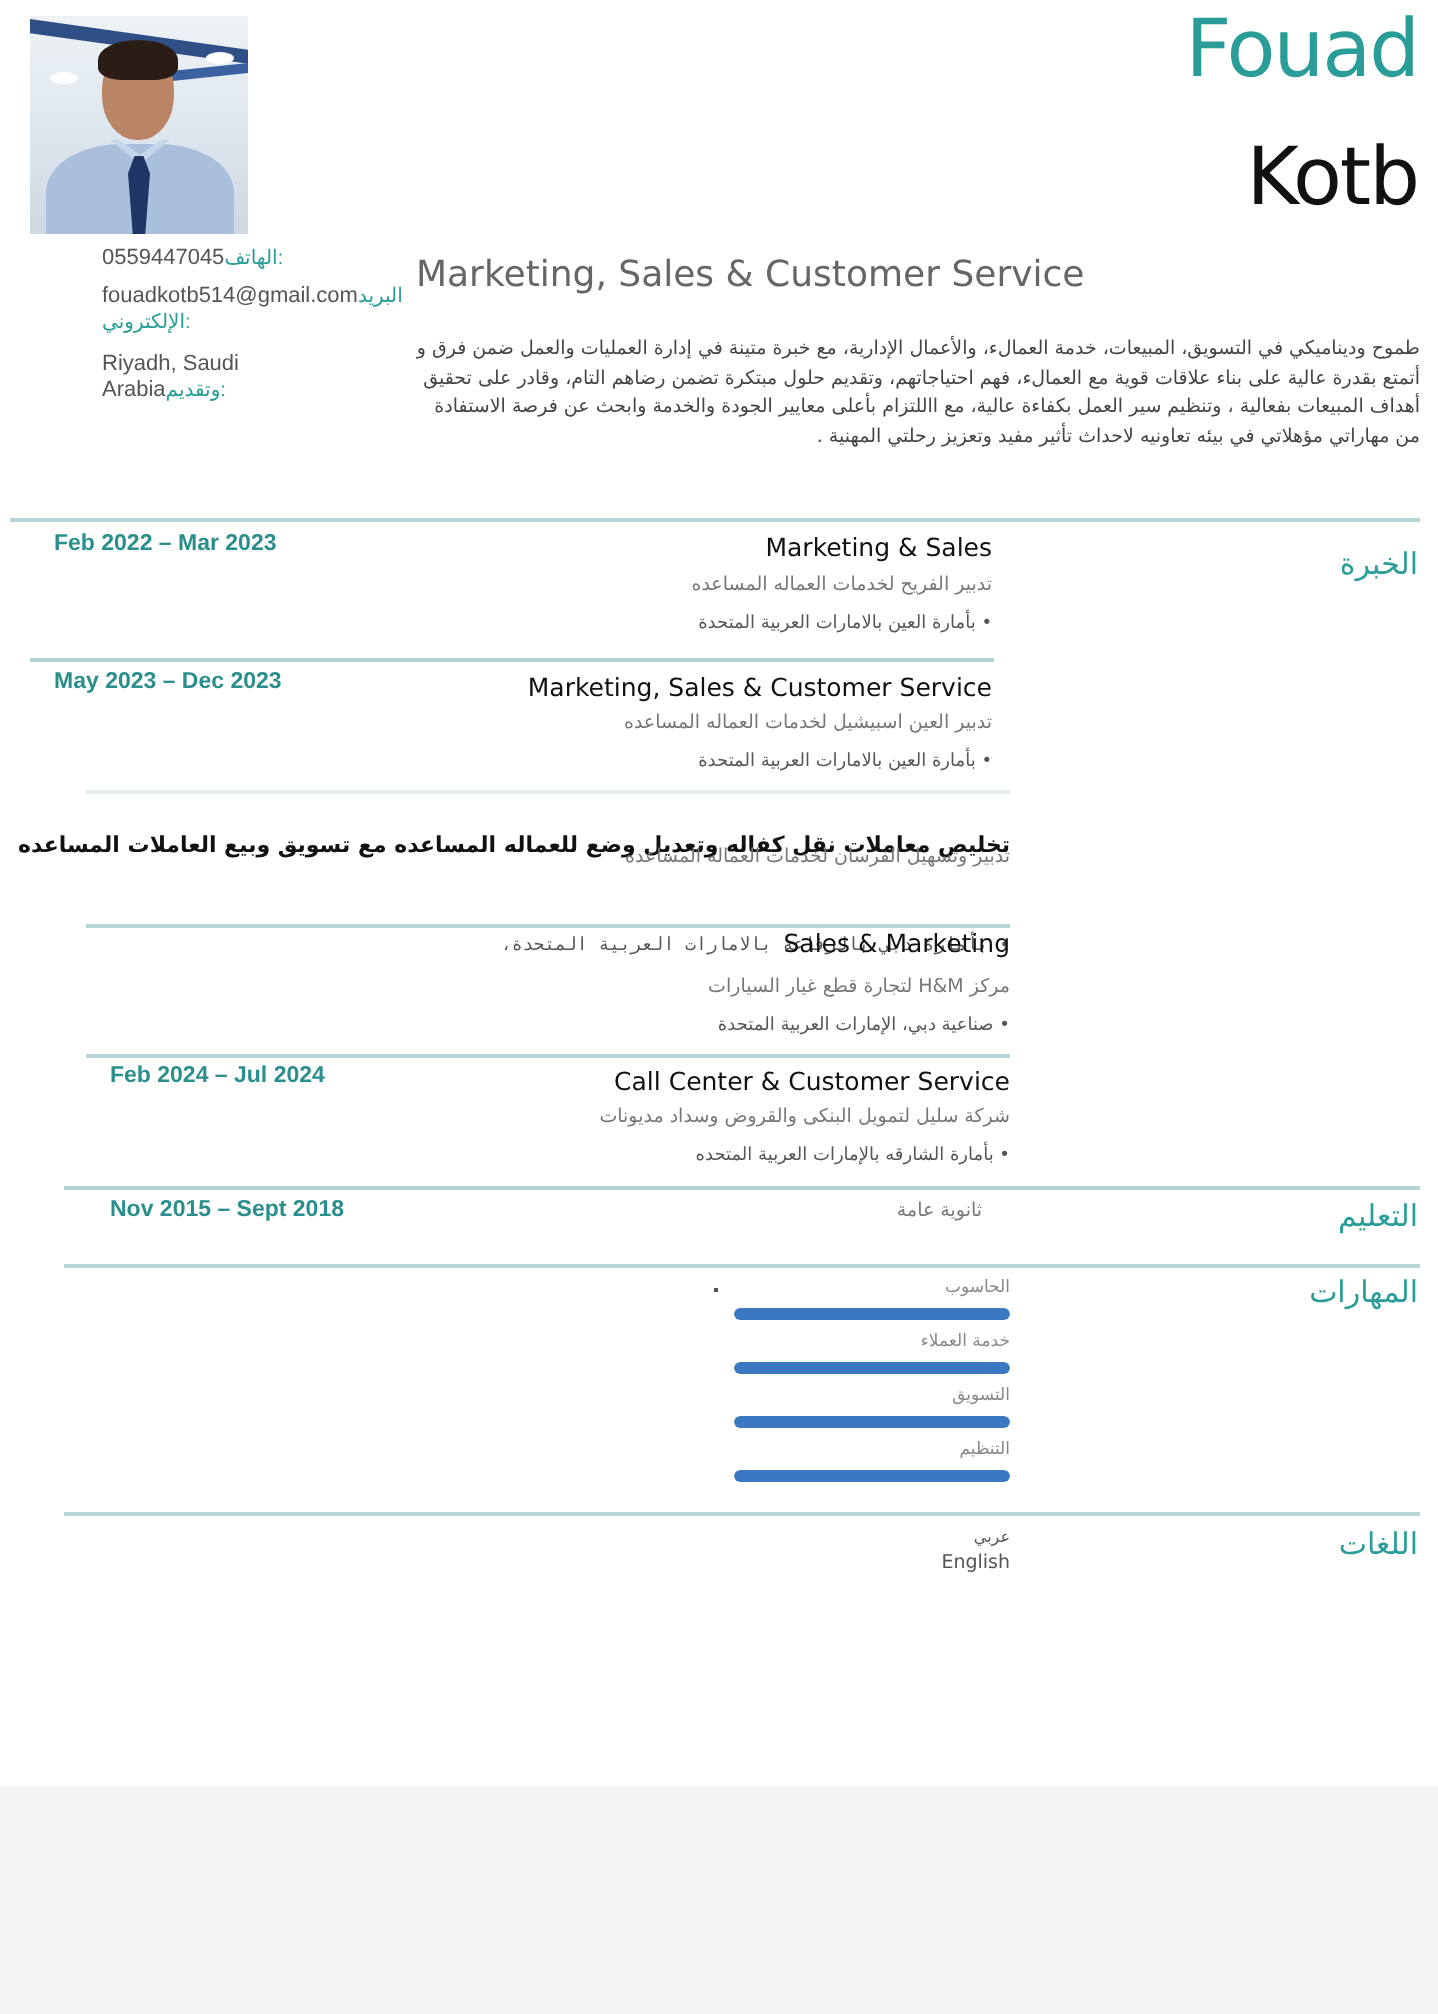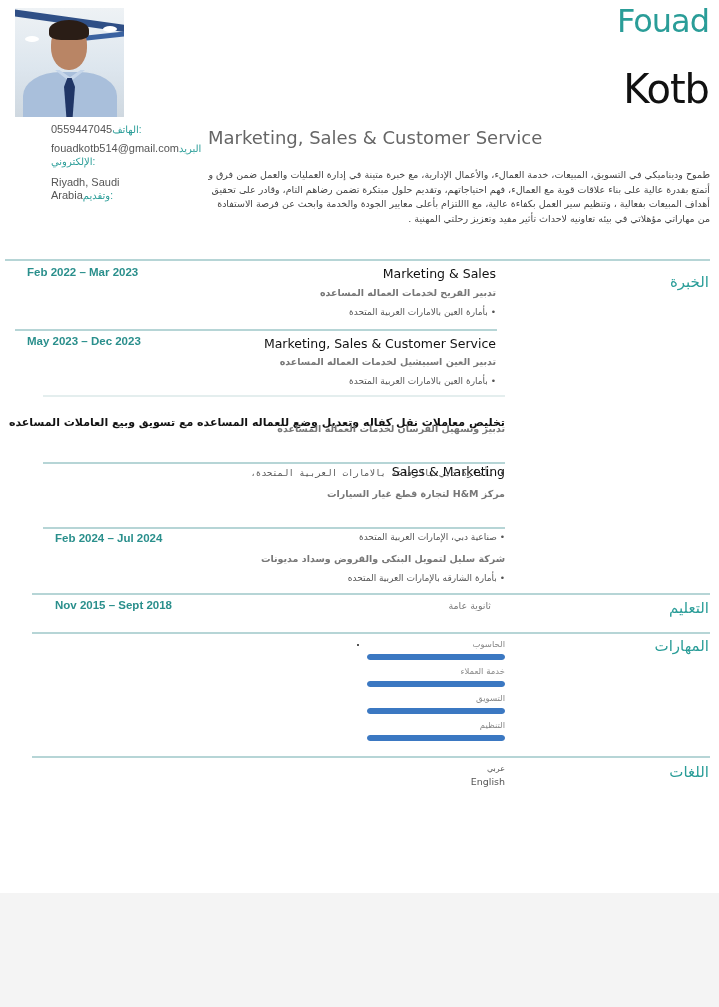--- a/index.html
+++ b/index.html
@@ -18,35 +18,35 @@
     .photo .body { position: absolute; left: 8px; top: 64px; width: 94px; height: 60px; border-radius: 40% 40% 0 0; background: #a9bfdb; }
     .photo .tie { position: absolute; left: 49px; top: 70px; width: 11px; height: 44px; background: #1f3566; clip-path: polygon(30% 0, 70% 0, 100% 20%, 75% 100%, 25% 100%, 0 20%); }
     .photo .collar { position: absolute; left: 40px; top: 62px; width: 30px; height: 12px; background: #c6d6ea; clip-path: polygon(0 0, 50% 100%, 100% 0, 85% 0, 50% 60%, 15% 0); }
 
     .contact { position: absolute; left: 15px; font-family: "Liberation Sans", sans-serif; font-size: 11px; color: #555; line-height: 13px; padding-left: 36px; }
     .contact .lbl { color: #2a9d98; font-size: 10px; }
     .c1 { top: 123px; }
     .c2 { top: 142px; width: 130px; }
     .c3 { top: 176px; width: 130px; }
 
-    .name-first { position: absolute; right: 10px; top: 2px; font-family: "DejaVu Sans", sans-serif; font-size: 32px; color: #2a9d98; letter-spacing: -1px; }
+    .name-first { position: absolute; right: 10px; top: 2px; font-family: "DejaVu Sans", sans-serif; font-size: 40px; color: #2a9d98; letter-spacing: -1px; }
     .name-last { position: absolute; right: 10px; top: 66px; font-family: "DejaVu Sans", sans-serif; font-size: 40px; color: #111; letter-spacing: -1px; }
     .page-badge { position: absolute; left: 597px; top: 0px; width: 85px; height: 55px; background: rgba(140,140,140,0.85); border-radius: 0 0 14px 14px; color: #fff; font-size: 22px; display: flex; align-items: center; justify-content: center; }
 
     .headline { position: absolute; left: 208px; top: 127px; font-family: "DejaVu Sans", sans-serif; font-size: 18px; color: #666; }
     .summary { position: absolute; left: 206px; top: 168px; width: 504px; direction: rtl; text-align: right; font-size: 9.5px; line-height: 14.5px; color: #444; }
 
     .hr { position: absolute; height: 2px; background: #b6d5d6; }
 
     .section-title { position: absolute; right: 10px; font-size: 15px; color: #2a9d98; direction: rtl; }
 
     .date { position: absolute; font-family: "Liberation Sans", sans-serif; font-size: 11.5px; font-weight: bold; color: #2a8f8c; padding-left: 12px; }
     .job-title { position: absolute; text-align: left; font-size: 12.5px; color: #111; white-space: nowrap; }
     .job-title.ar { direction: rtl; font-weight: bold; font-size: 11px; }
-    .job-org { position: absolute; direction: rtl; font-size: 9.5px; color: #777; white-space: nowrap; font-weight: bold; }
+    .job-org { position: absolute; direction: rtl; font-size: 9.5px; color: #777; white-space: nowrap; }
     .job-loc { position: absolute; direction: rtl; text-align: left; font-size: 9px; color: #555; white-space: nowrap; }
 
     .edu-degree { position: absolute; direction: rtl; font-size: 9.5px; color: #777; }
 
     .skill-label { position: absolute; right: 214px; direction: rtl; font-size: 8.5px; color: #888; }
     .skill-bar { position: absolute; left: 367px; width: 138px; height: 6px; border-radius: 3px; background: #e3e9f2; overflow: hidden; }
     .skill-fill { height: 100%; background: #3b78c2; border-radius: 3px; }
     .dot { position: absolute; left: 357px; top: 644px; width: 2px; height: 2px; background: #555; }
 
     .lang { position: absolute; right: 214px; text-align: right; font-size: 9.5px; color: #555; }
@@ -100,24 +100,25 @@
   <div class="job-loc" style="right:223px;top:376px;">• بأمارة العين بالامارات العربية المتحدة</div>
 
   <div class="hr" style="left:43px;top:395px;width:462px;background:#e4eeee;"></div>
   <div class="job-title ar" style="right:214px;top:416px;">تخليص معاملات نقل كفاله وتعديل وضع للعماله المساعده مع تسويق وبيع العاملات المساعده</div>
   <div class="job-org" style="right:214px;top:423px;">تدبير وتسهيل الفرسان لخدمات العماله المساعده</div>
   <div class="job-loc" style="right:214px;top:468px;font-family:Liberation Mono, monospace;">• بأمارة دبي بالرفاعه بالامارات العربية المتحدة،</div>
 
   <div class="hr" style="left:43px;top:462px;width:462px;"></div>
   <div class="job-title" style="right:214px;top:464px;margin-left:20px;">Sales &amp; Marketing</div>
   <div class="job-org" style="right:214px;top:488px;">مركز H&amp;M لتجارة قطع غيار السيارات</div>
-  <div class="job-loc" style="right:214px;top:508px;margin-top:24px;">• صناعية دبي، الإمارات العربية المتحدة</div>
+  <div class="job-loc" style="right:214px;top:508px;">• صناعية دبي، الإمارات العربية المتحدة</div>
 
   <div class="hr" style="left:43px;top:527px;width:462px;"></div>
   <div class="date" style="left:43px;top:532px;">Feb 2024 – Jul 2024</div>
+  <div class="job-title" style="right:214px;top:533px;">Call Center &amp; Customer Service</div>
   <div class="job-org" style="right:214px;top:553px;">شركة سليل لتمويل البنكى والقروض وسداد مديونات</div>
   <div class="job-loc" style="right:214px;top:573px;">• بأمارة الشارقه بالإمارات العربية المتحده</div>
 
   <div class="hr" style="left:32px;top:593px;width:678px;"></div>
   <div class="section-title" style="top:599px;">التعليم</div>
   <div class="date" style="left:43px;top:599px;">Nov 2015 – Sept 2018</div>
   <div class="edu-degree" style="right:228px;top:600px;">ثانوية عامة</div>
 
   <div class="hr" style="left:32px;top:632px;width:678px;"></div>
   <div class="section-title" style="top:637px;">المهارات</div>

